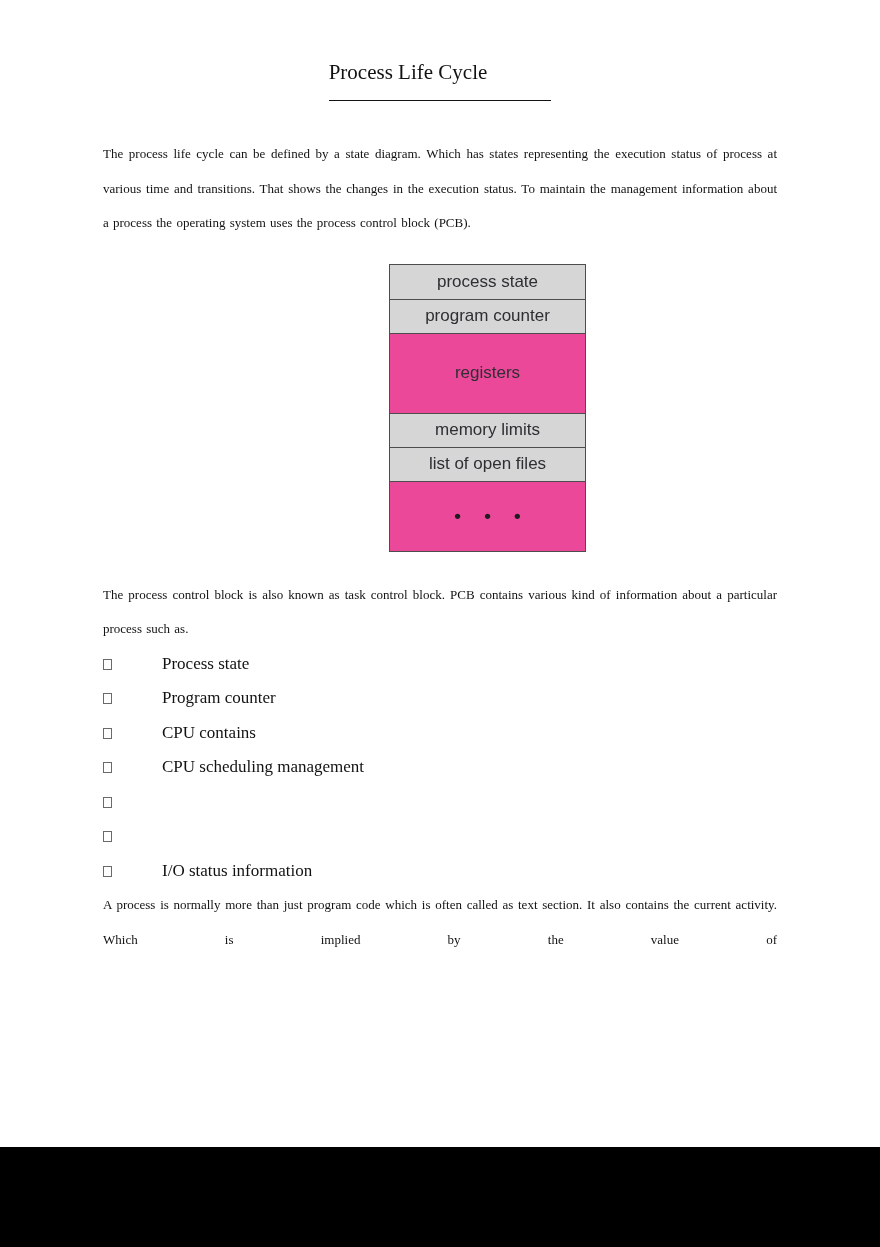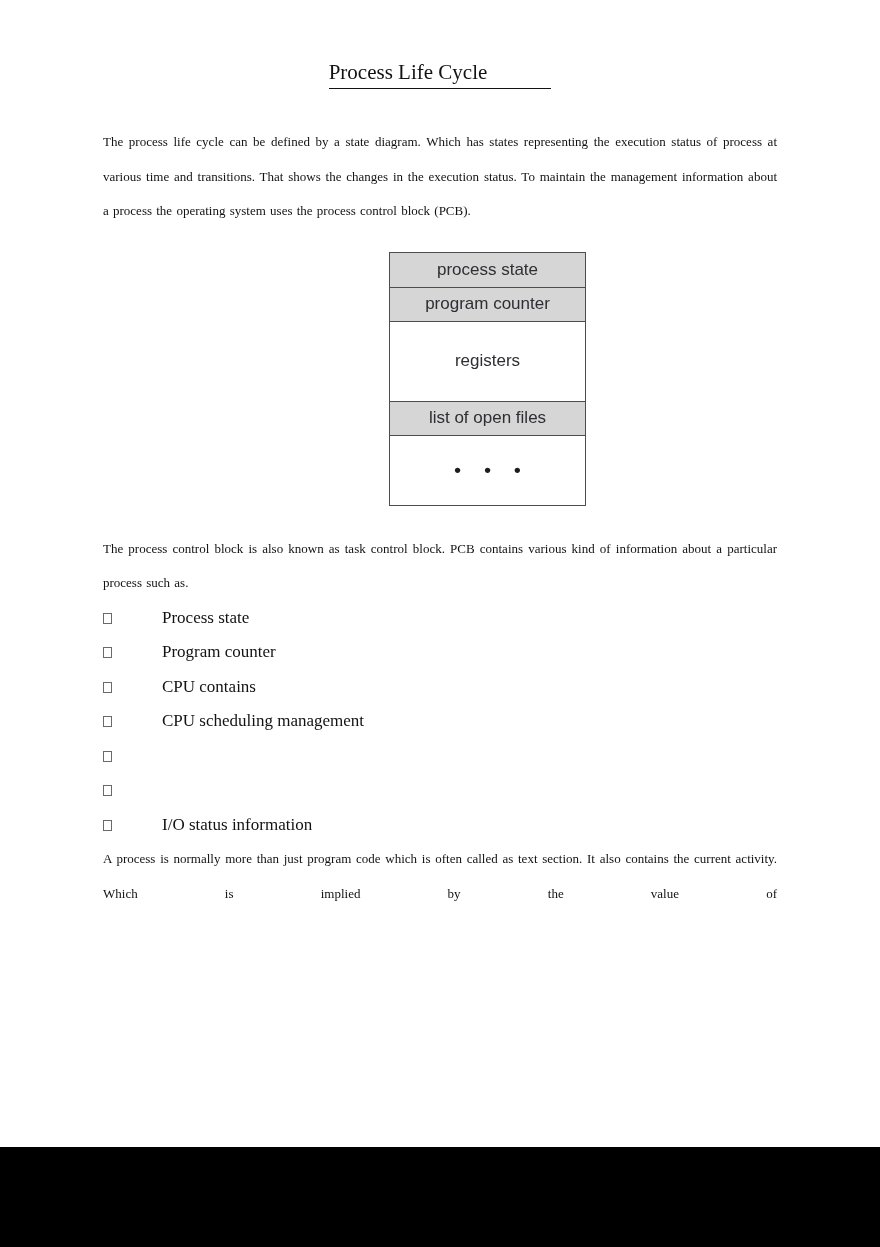--- a/index.html
+++ b/index.html
@@ -17,21 +17,21 @@
   .doc-title {
     text-align: center;
     font-size: 21px;
     font-weight: 400;
     margin-bottom: 36px;
   }
   .doc-title .title-underline {
     display: inline-block;
     border-bottom: 1.6px solid #121212;
     padding-right: 64px;
-    padding-bottom: 3px;
+    padding-bottom: 15px;
   }
   .para {
     font-size: 13px;
     line-height: 34.5px;
     text-align: justify;
     word-spacing: 1px;
   }
   .para-closing {
     text-align: justify;
     text-align-last: justify;
@@ -48,21 +48,21 @@
     display: flex;
     align-items: center;
     justify-content: center;
     font-family: "Liberation Sans", sans-serif;
     font-size: 17px;
     color: #2e2e33;
     border-top: 1px solid #4d4d4d;
     background: #d6d6d6;
   }
   .pcb-row:first-child { border-top: none; }
-  .pcb-row.blue { background: #ffffff; text-align: center; }
+  .pcb-row.blue { background: #ec4899; text-align: center; }
   .pcb-row.tall-registers { height: 80px; }
   .pcb-row.tall-dots {
     height: 70px;
     font-weight: bold;
     font-size: 19px;
     letter-spacing: 9px;
     color: #1c1c22;
     padding-left: 9px; 
   }
   
@@ -106,20 +106,21 @@
   <h1 class="doc-title">
     <span class="title-underline">Process Life Cycle</span>
   </h1>
 
   <p class="para">The process  life  cycle can  be  defined  by  a  state  diagram.  Which  has  states representing the execution status of process at various time and transitions. That shows the changes in the execution status. To maintain the management information about a process the operating system uses the process control block (PCB).</p>
 
   <div class="pcb-diagram">
     <div class="pcb-row">process state</div>
     <div class="pcb-row">program counter</div>
     <div class="pcb-row blue tall-registers">registers</div>
+    <div class="pcb-row">memory limits</div>
     <div class="pcb-row">list of open files</div>
     <div class="pcb-row blue tall-dots">• • •</div>
   </div>
 
   <p class="para">The process control block is also known as task control block. PCB contains various kind of information about a particular process such as.</p>
 
   <div class="pcb-list">
     <div class="pcb-list-item">
       <span class="bullet-cell"><span class="square-bullet-icon"></span></span>
       <span>Process state</span>

